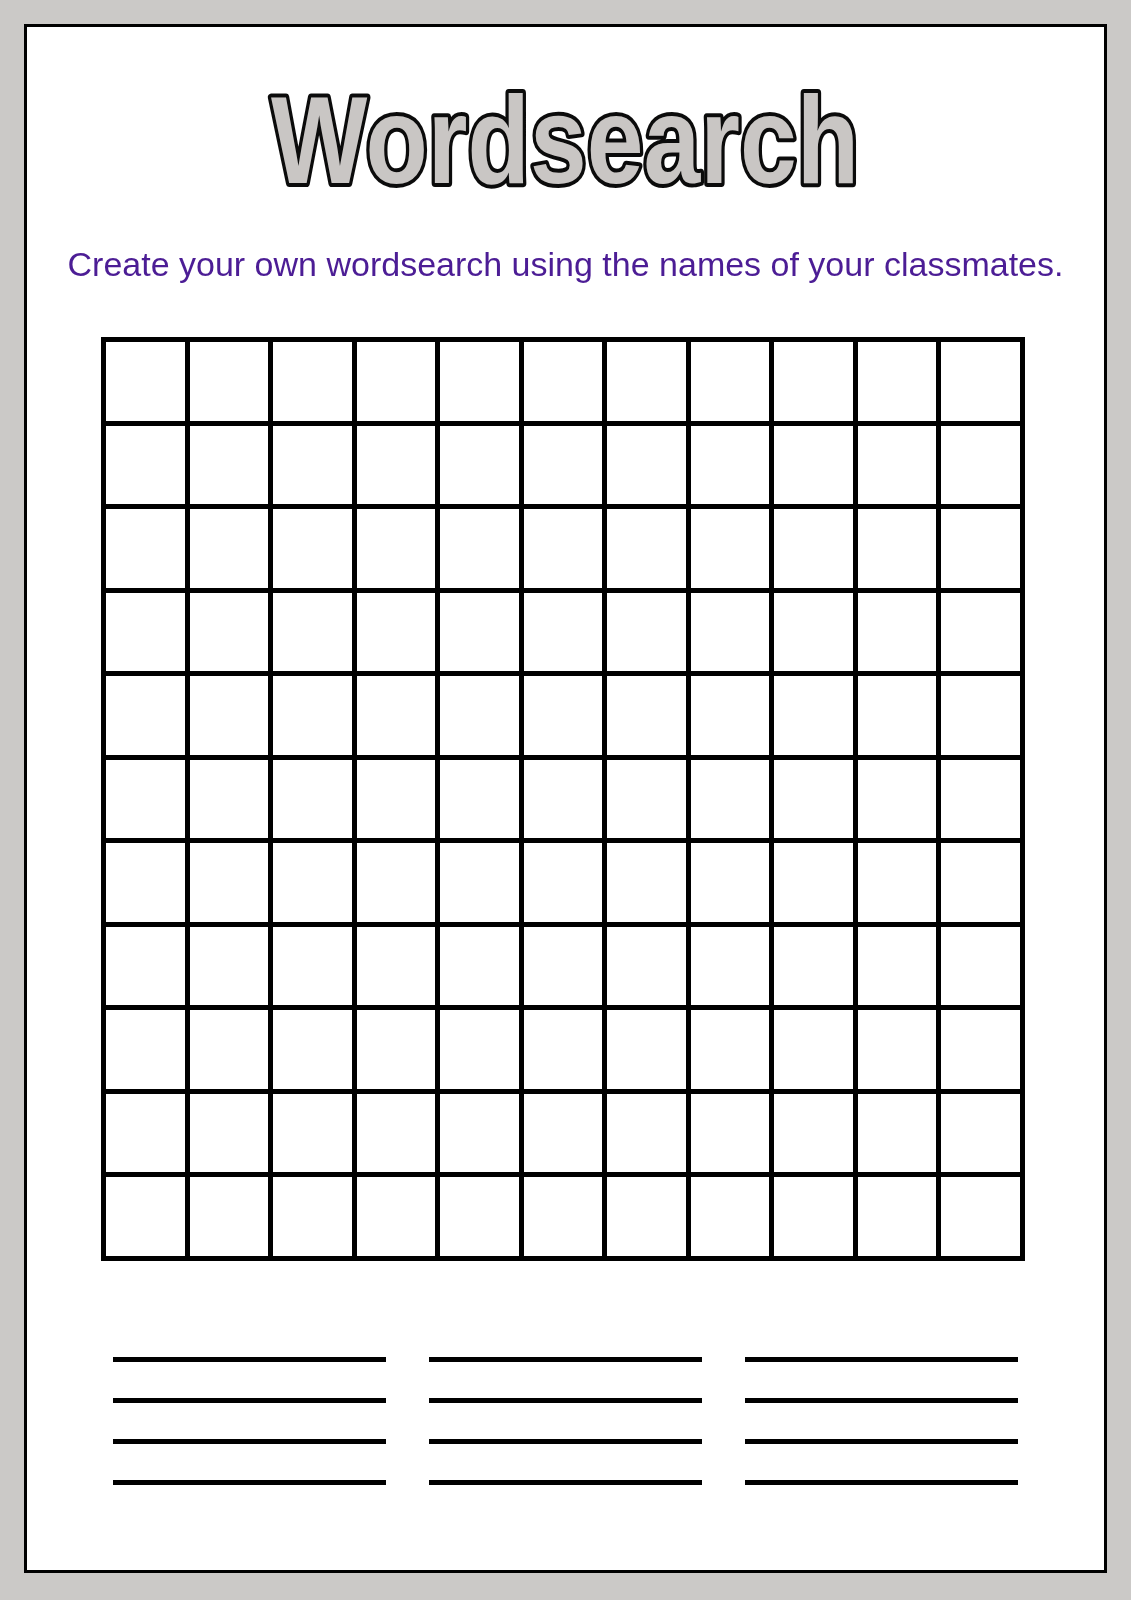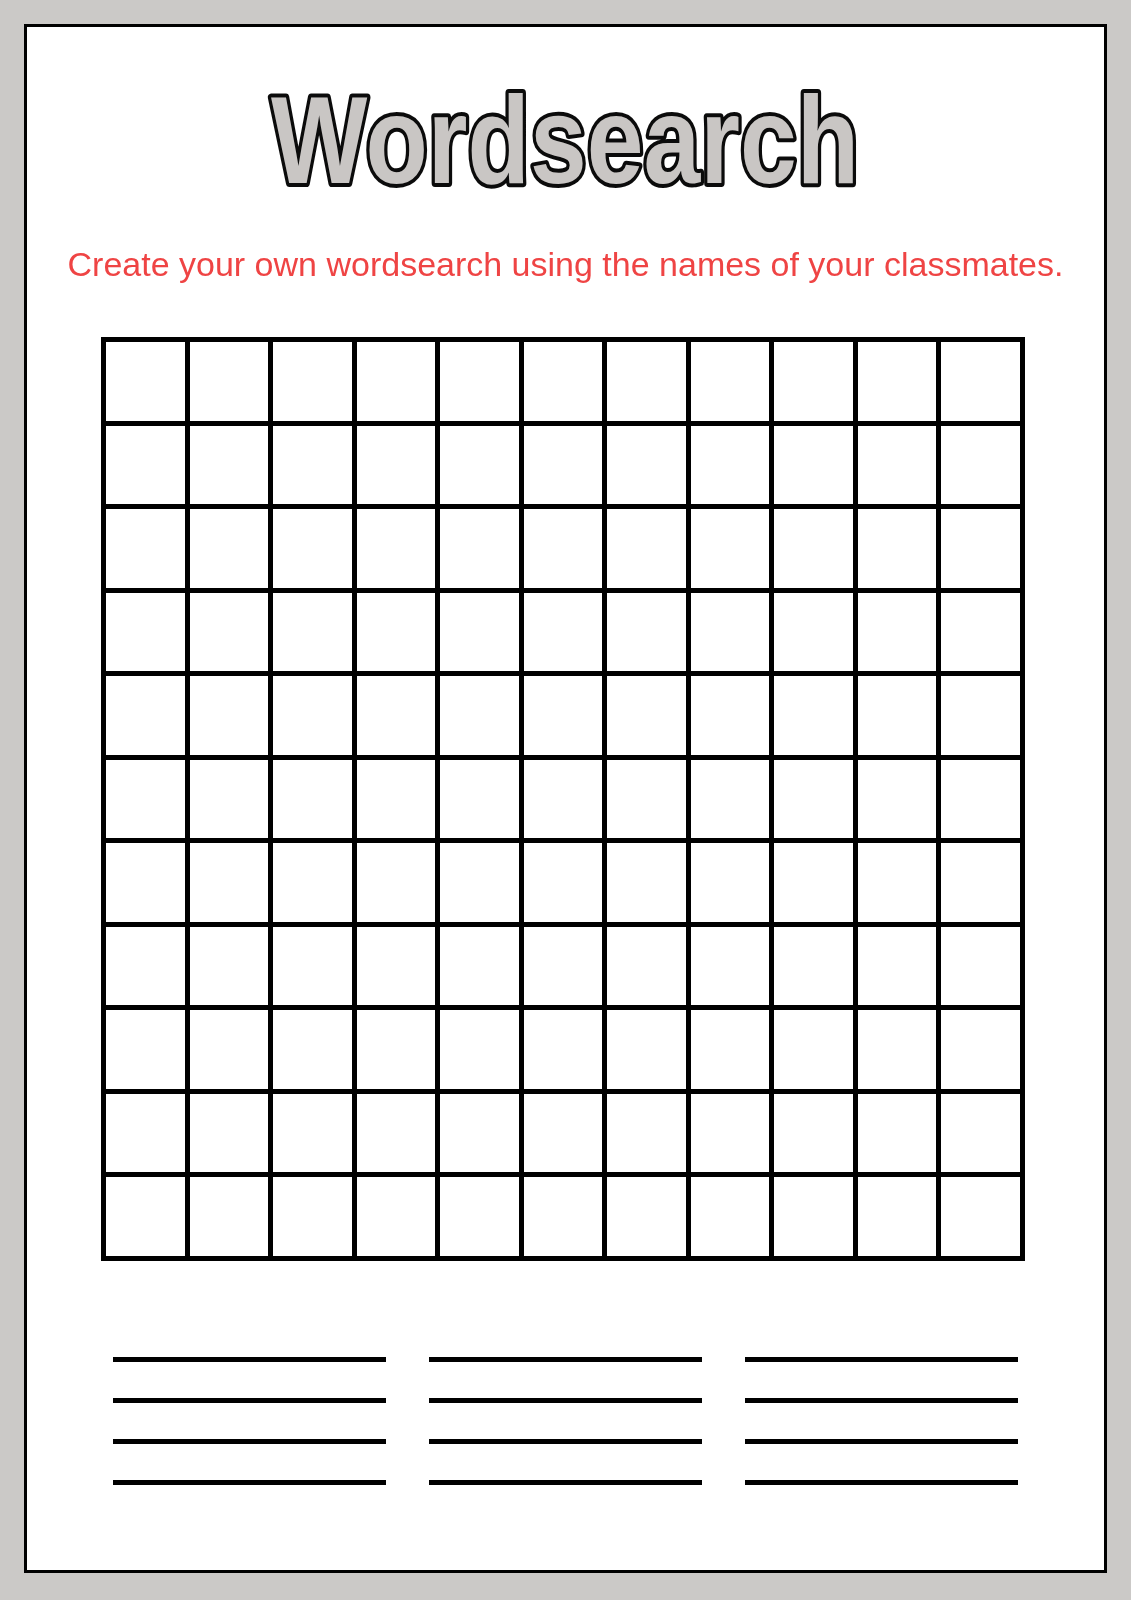--- a/index.html
+++ b/index.html
@@ -45,21 +45,21 @@
   }
   .subtitle {
     position: absolute;
     left: 0;
     right: 0;
     top: 218px;
     text-align: center;
     font-size: 34px;
     font-weight: 400;
     letter-spacing: 0px;
-    color: #ef4444;
+    color: #4c1d95;
     white-space: nowrap;
   }
   .wordsearch-grid {
     position: absolute;
     left: 74px;
     top: 310px;
     width: 924px;
     height: 924px;
     box-sizing: border-box;
     background: #000000;

